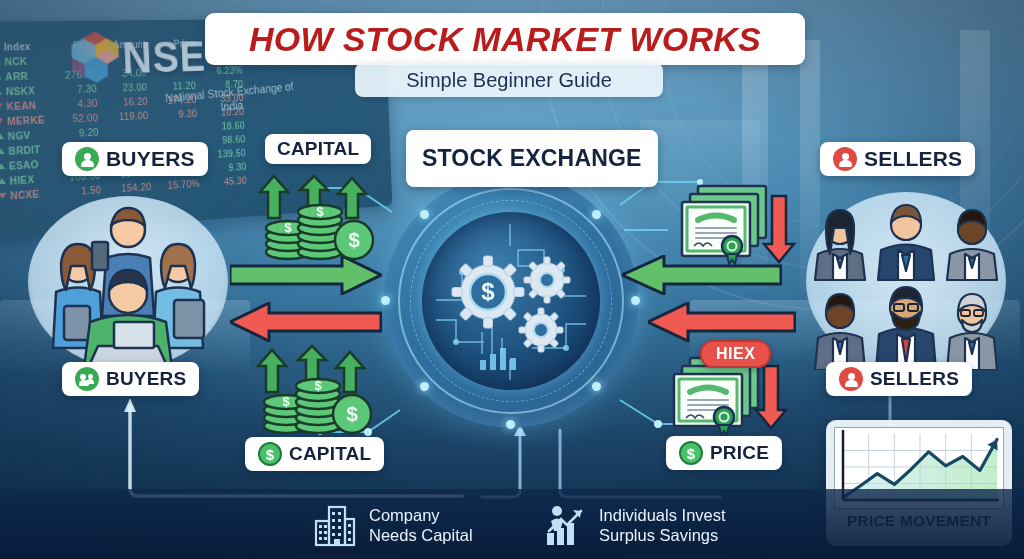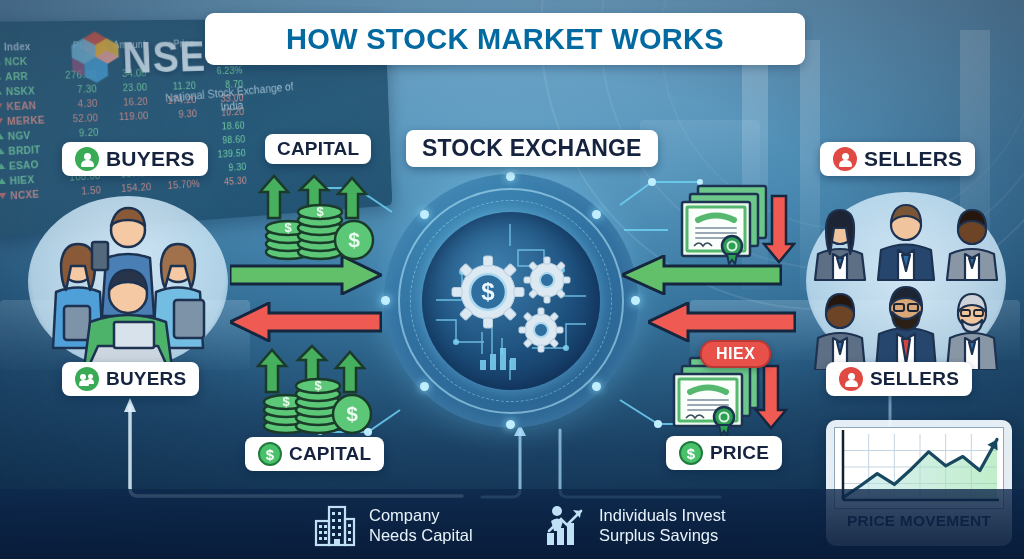--- a/index.html
+++ b/index.html
@@ -86,21 +86,21 @@
   }
 
   
   .title-box{
     position:absolute; left:205px; top:13px; width:600px; height:52px;
     background:#ffffff; border-radius:9px;
     display:flex; align-items:center; justify-content:center;
     box-shadow:0 3px 10px rgba(0,25,55,.28);
   }
   .title-box span{
-    font-size:29px; font-weight:800; color:#0369a1; letter-spacing:.3px;
+    font-size:34px; font-weight:800; color:#b91c1c; letter-spacing:.3px;font-style:italic;
   }
   .subtitle-box{
     position:absolute; left:355px; top:63px; width:308px; height:34px;
     background:rgba(233,244,251,.93); border-radius:8px;
     display:flex; align-items:center; justify-content:center;
     box-shadow:0 2px 7px rgba(0,25,55,.2);
   }
   .subtitle-box span{ font-size:20px; color:#1d3050; font-weight:400; }
 
   
@@ -721,20 +721,23 @@
     </svg>
     <div>
       <div class="band-txt">Company</div>
       <div class="band-txt">Needs Capital</div>
     </div>
   </div>
 
   <div class="title-box">
     <span>HOW STOCK MARKET WORKS</span>
   </div>
+  <div class="subtitle-box">
+    <span>Simple Beginner Guide</span>
+  </div>
 
   <div class="pill" style="left:62px;top:142px;">
     <span class="ico-circ green">
       <span class="person-glyph">
           <i class="h"></i>
           <i class="b"></i>
         </span>
     </span>
     <span class="txt">BUYERS</span>
   </div>
@@ -755,21 +758,21 @@
     <span class="txt" style="font-size:19px;">CAPITAL</span>
   </div>
 
   <div class="pill small" style="left:245px;top:437px;">
     <span class="ico-circ money">
         <b>$</b>
       </span>
     <span class="txt">CAPITAL</span>
   </div>
 
-  <div class="pill" style="left:406px;top:130px;padding:5px 16px;">
+  <div class="pill" style="left:406px;top:130px;padding:15px 16px;">
     <span class="txt" style="font-size:23px;">STOCK EXCHANGE</span>
   </div>
 
 
   <div class="pill" style="left:820px;top:142px;">
     <span class="ico-circ red">
       <span class="person-glyph">
           <i class="h"></i>
           <i class="b"></i>
         </span>

